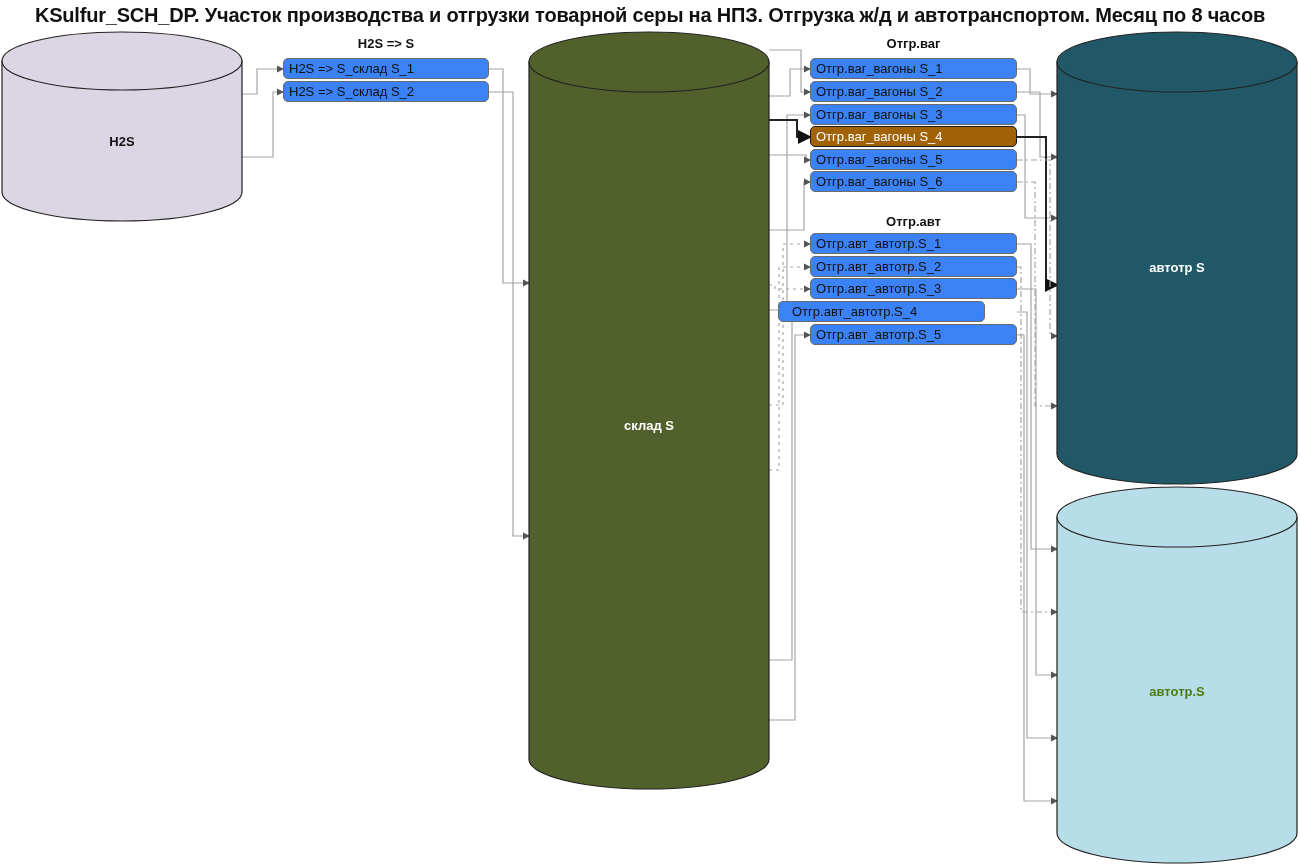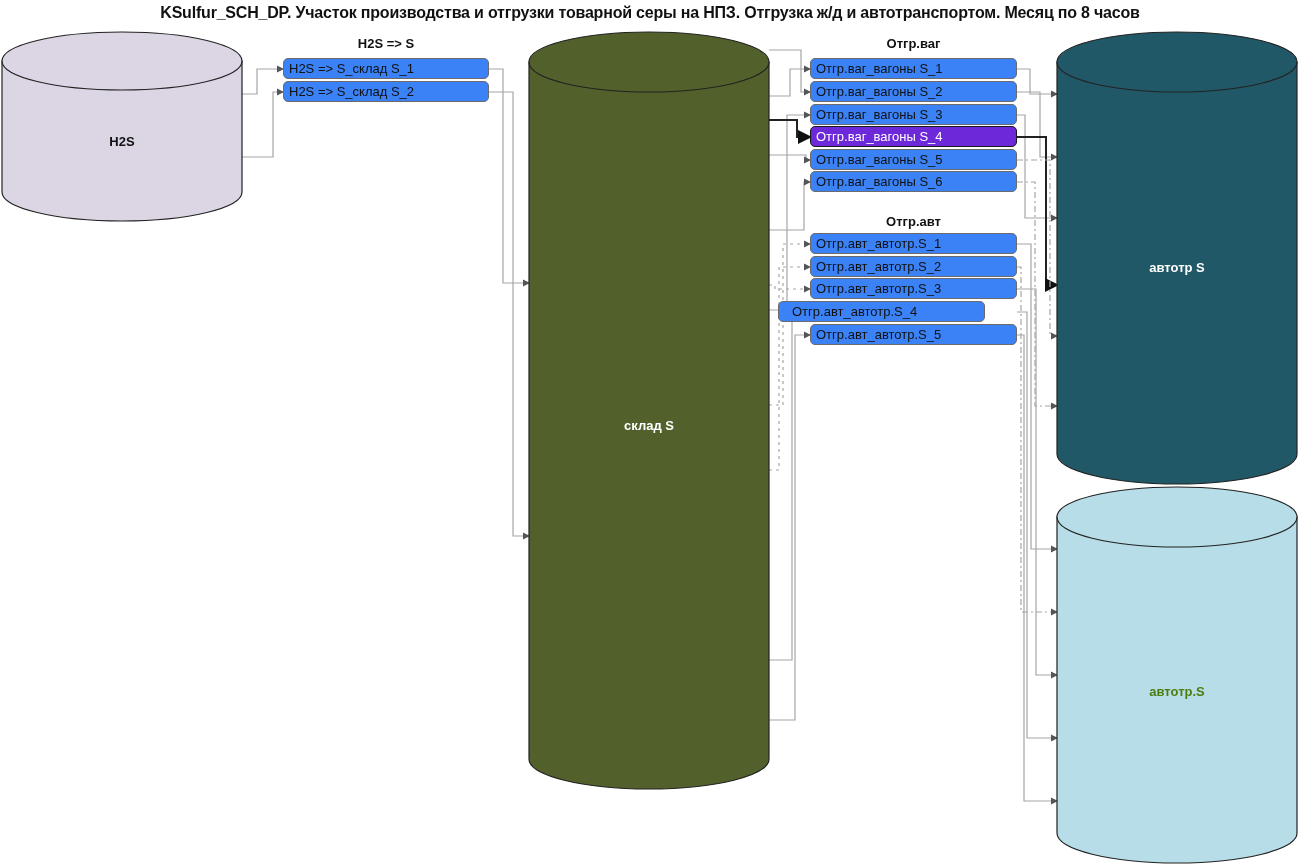--- a/index.html
+++ b/index.html
@@ -1,26 +1,26 @@
 <!DOCTYPE html>
 <html><head>
 <meta charset="utf-8">
 <style>
   html, body { margin: 0; padding: 0; background: #ffffff; }
   body { width: 1300px; height: 867px; position: relative; overflow: hidden;
          font-family: "Liberation Sans", "DejaVu Sans", sans-serif; }
   #canvas { position: absolute; left: 0; top: 0; }
   .title { position: absolute; left: 0; top: 4px; width: 1300px; text-align: center;
-           font-weight: bold; font-size: 16px; color: #111; white-space: nowrap; letter-spacing: -0.2px; }
+           font-weight: bold; font-size: 20px; color: #111; white-space: nowrap; letter-spacing: -0.2px; }
   .group-title { position: absolute; font-weight: bold; font-size: 13px; color: #111;
                  text-align: center; white-space: nowrap; }
   .node { position: absolute; box-sizing: border-box; height: 21px; border: 1px solid #6b6b6b;
           border-radius: 5px; background: #3b82f6; color: #111; font-size: 13px;
           line-height: 19px; padding-left: 5px; white-space: nowrap; cursor: pointer; }
-  .node.selected { background: #6d28d9; color: #ffffff; border: 1.5px solid #1a1a1a; }
+  .node.selected { background: #a16207; color: #ffffff; border: 1.5px solid #1a1a1a; }
   .tank-label { position: absolute; font-weight: bold; font-size: 13px; text-align: center;
                 white-space: nowrap; transform: translate(-50%, -50%); }
 </style>
 </head>
 <body>
 
 <svg id="canvas" width="1300" height="867">
   <defs>
     <marker id="arr" markerWidth="6" markerHeight="6" refX="5" refY="3" orient="auto">
       <path d="M0,0 L6,3 L0,6 z" fill="#555"></path>

